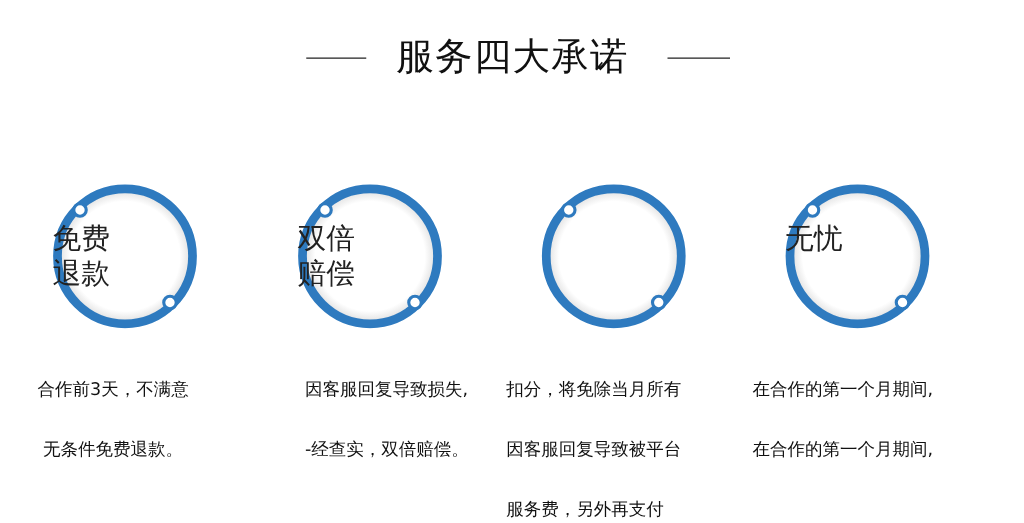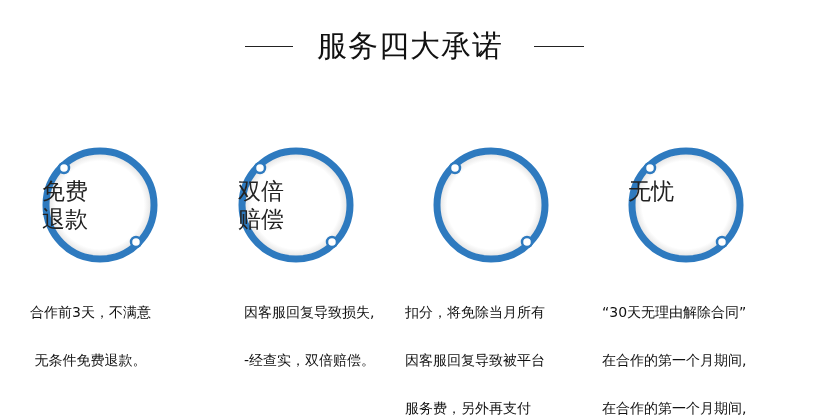--- a/index.html
+++ b/index.html
@@ -104,17 +104,16 @@
     <circle cx="58" cy="58" r="51" fill="url(#g4)"></circle>
     <circle cx="58" cy="58" r="54" fill="none" stroke="#2e7abf" stroke-width="7"></circle>
     <circle cx="22" cy="21" r="5" fill="#fff" stroke="#2e7abf" stroke-width="2.5"></circle>
     <circle cx="94" cy="95" r="5" fill="#fff" stroke="#2e7abf" stroke-width="2.5"></circle>
   </svg>
   <div class="circle-label">
     <div>无忧</div>
   </div>
 </div>
 <div class="desc" style="left:602px;">
-  <div>“30天无理由解除合同”</div>
   <div>在合作的第一个月期间,</div>
   <div>在合作的第一个月期间,</div>
   
 </div>
 
 </body></html>

